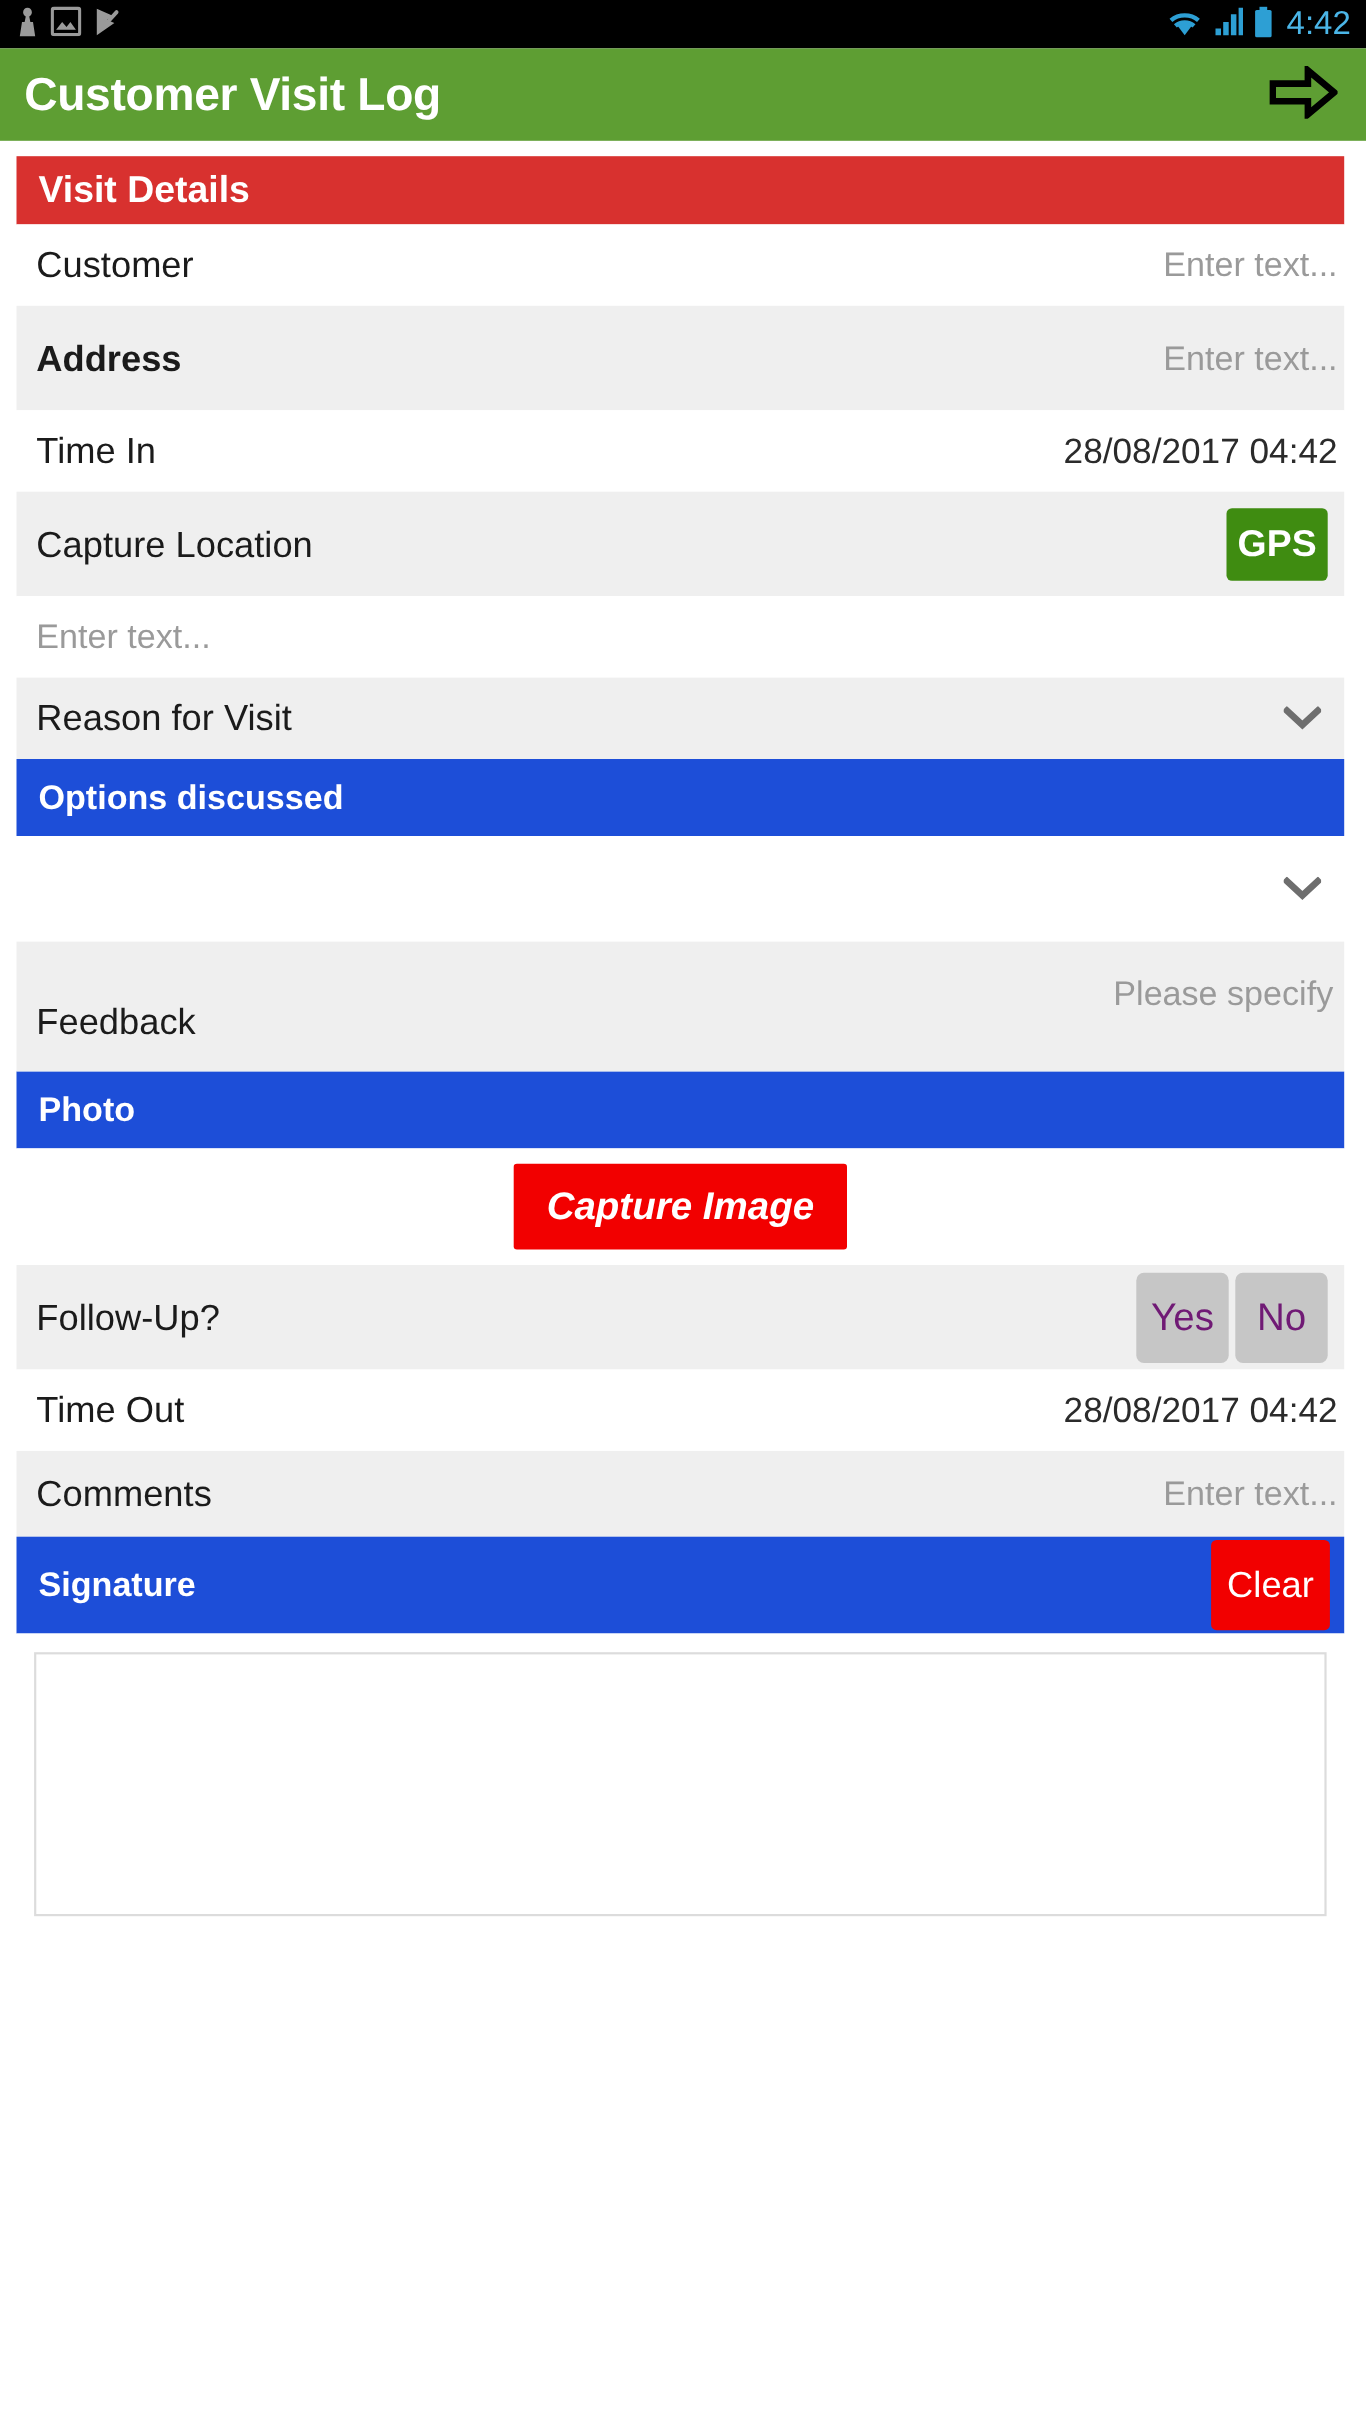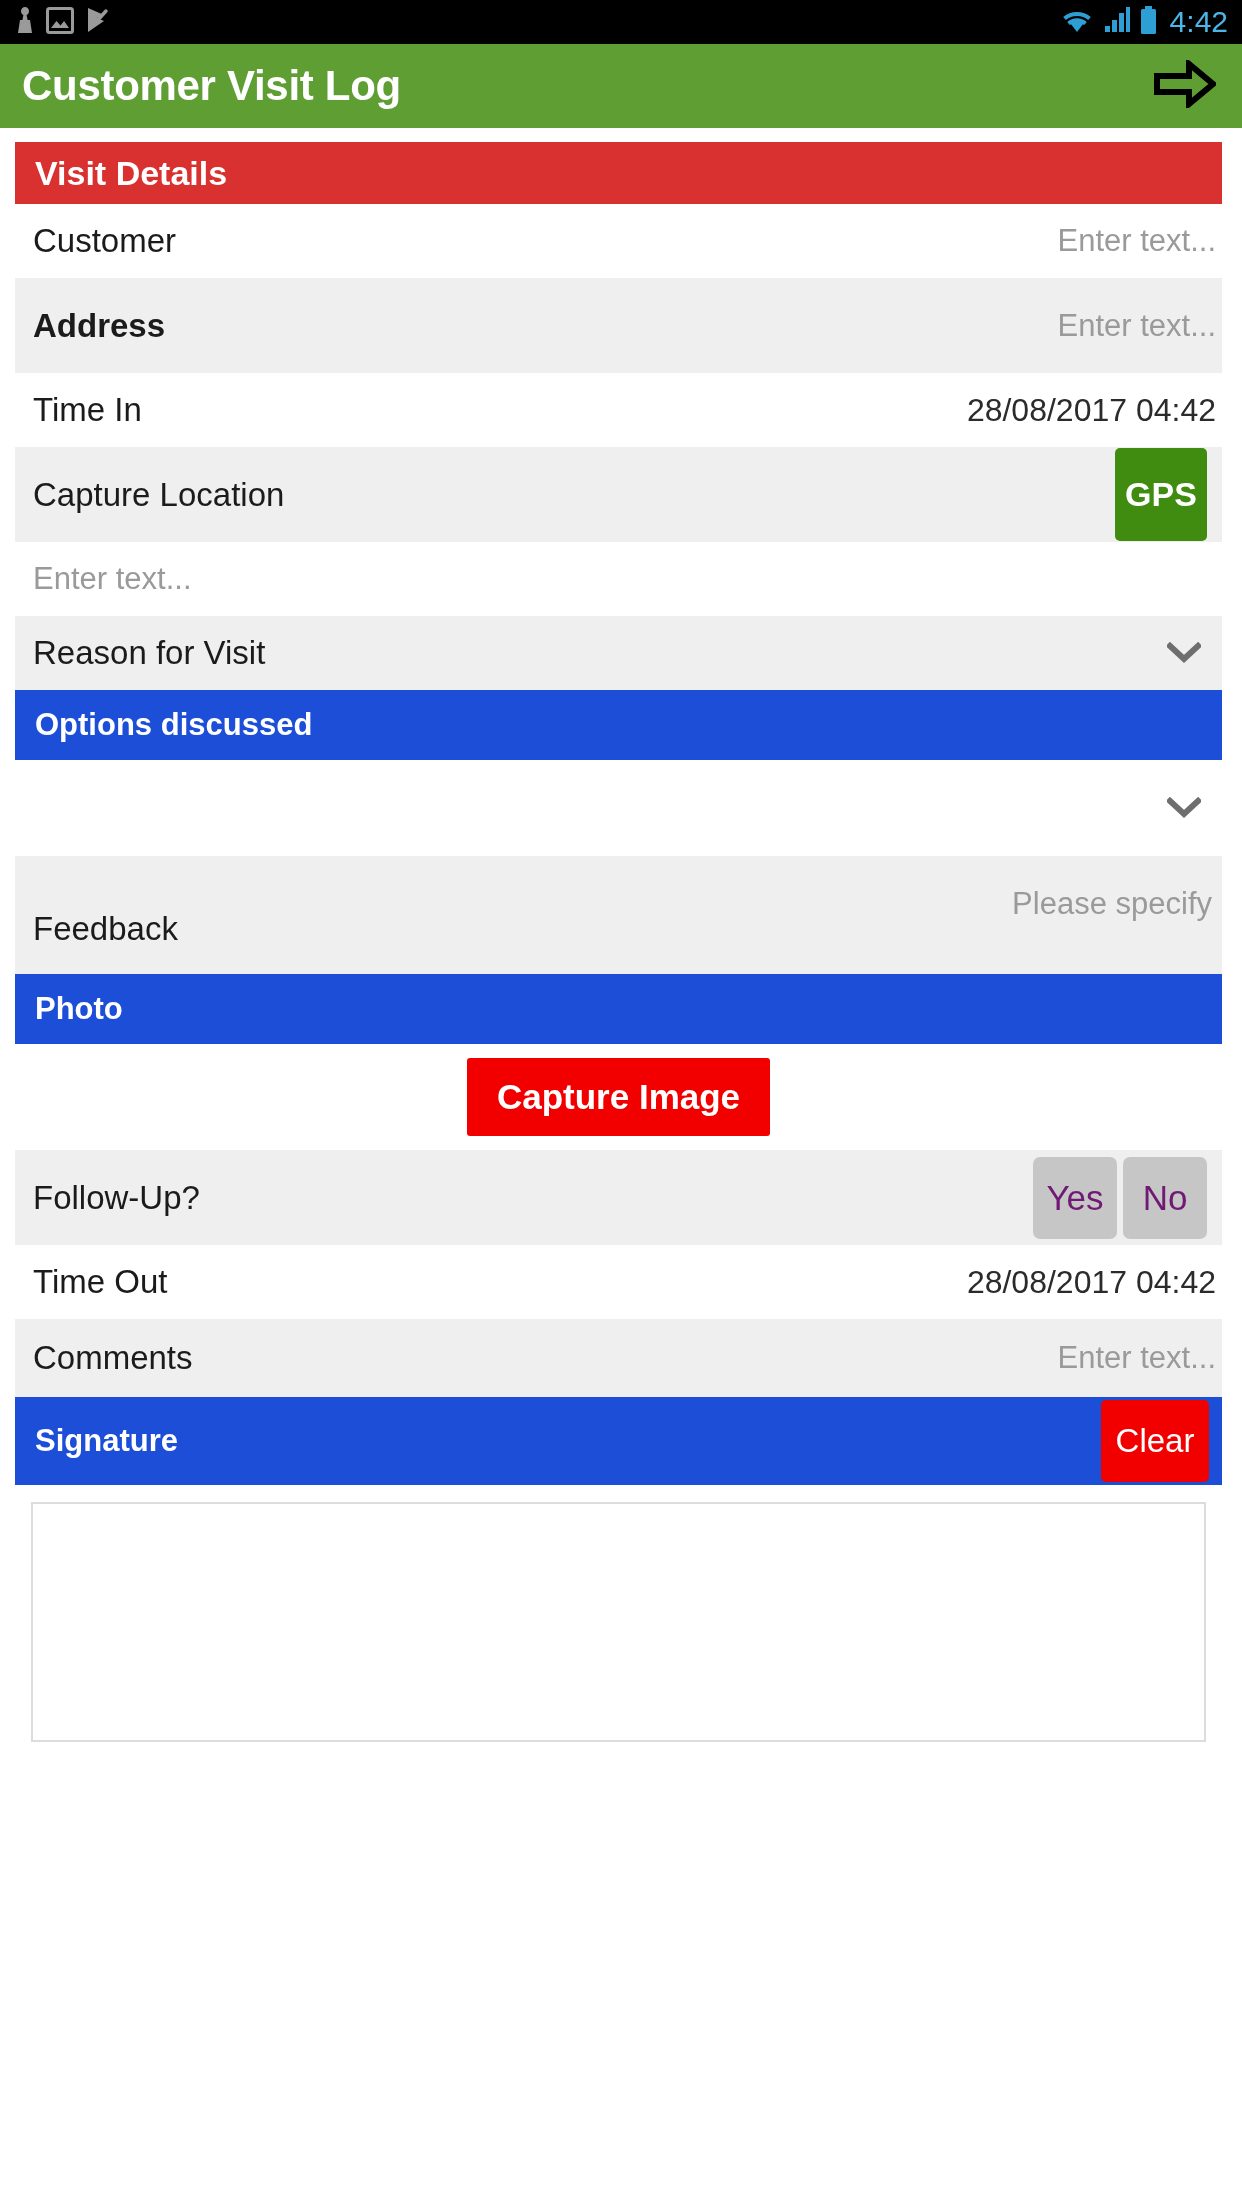--- a/index.html
+++ b/index.html
@@ -88,33 +88,33 @@
   .chev{
     width:40px; height:40px; margin-right:12px;
     display:flex; align-items:center; justify-content:center;
   }
   .chev svg{ display:block; }
 
   
   .gps-btn{
     background:#3f8c11; color:#ffffff;
     font-size:34px; font-weight:bold;
-    width:92px; height:93px; border-radius:5px;
+    width:92px; height:66px; border-radius:5px;
     display:flex; align-items:center; justify-content:center;
     margin-right:9px;
   }
   .capture-wrap{
     margin:0 20px 0 15px; background:#ffffff;
     height:106px; display:flex; align-items:center; justify-content:center;
   }
   .capture-btn{
     background:#f20000; color:#ffffff;
     font-size:35px; font-weight:bold;
     padding:0 30px; height:78px; border-radius:3px;
-    display:flex; align-items:center; justify-content:center;
+    display:flex; align-items:center; justify-content:center;font-style:italic;
   }
   .clear-btn{
     background:#f20000; color:#ffffff;
     font-size:33px; font-weight:normal;
     width:108px; height:82px; border-radius:5px;
     display:flex; align-items:center; justify-content:center;
   }
   .yn-group{ display:flex; gap:6px; margin-right:9px; }
   .yn-btn{
     background:#c6c6c6; color:#701a75;

